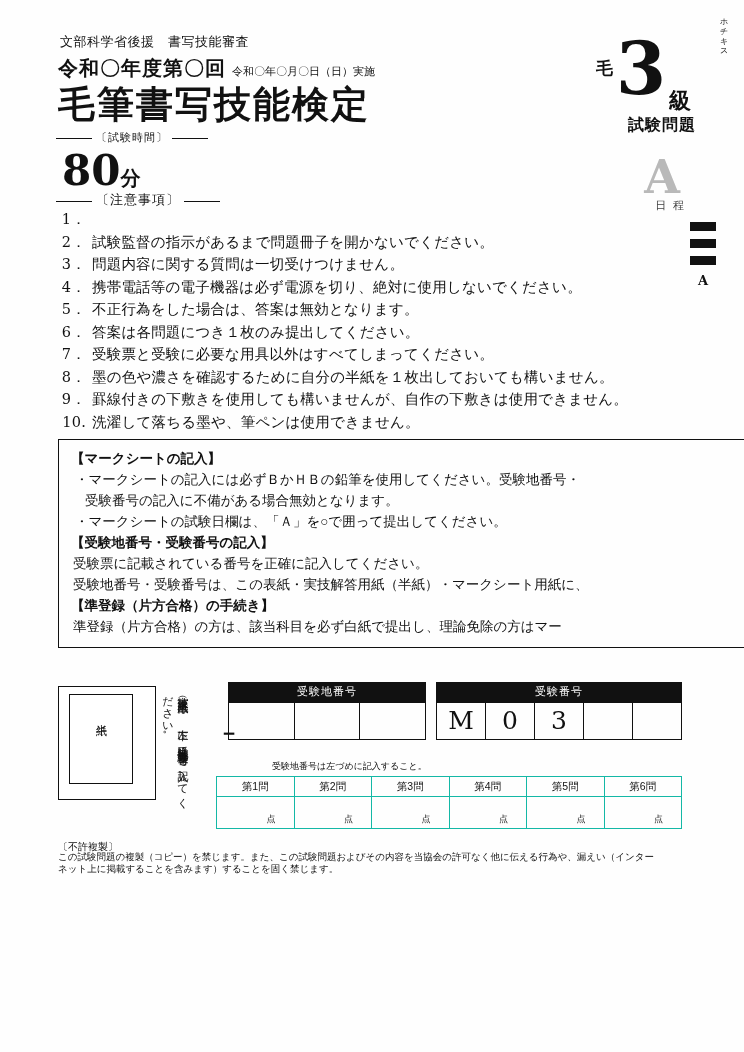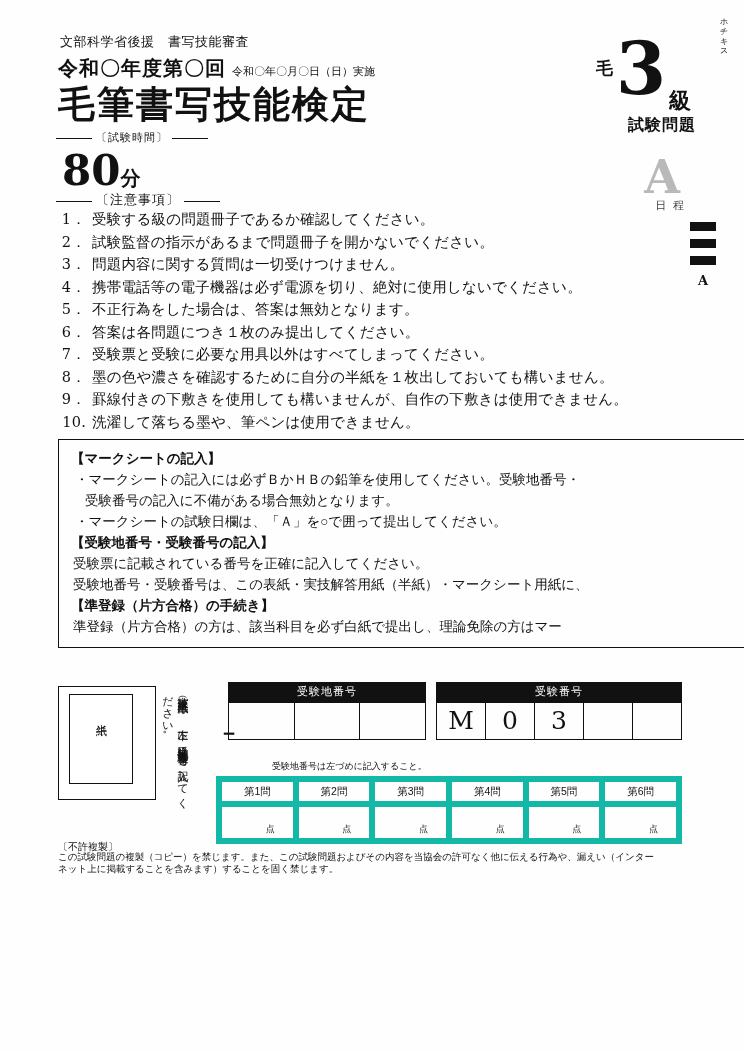--- a/index.html
+++ b/index.html
@@ -312,21 +312,21 @@
   }
 
   
   .score-table {
     position: absolute;
     left: 216px; top: 776px;
     width: 466px;
     border-collapse: collapse;
   }
   .score-table td {
-    border: 6px solid #14b8a6;
+    border: 1px solid #14b8a6;
     height: 17px;
     text-align: center;
     font-size: 10.5px;
     font-family: "Liberation Sans", sans-serif;
   }
   .score-table td.val {
     height: 28px;
     font-size: 9px;
     text-align: right;
     padding-right: 18px;
@@ -384,21 +384,20 @@
   <div class="time-val">
     <span>80</span><span class="fun">分</span>
   </div>
   <div class="notice-label">
     <span class="rule"></span><span>〔注意事項〕</span><span class="rule"></span>
   </div>
 
   <div class="notices">
     <div class="notice-row">
       <span class="num">1．</span>
-      <span>受験する級の問題冊子であるか確認してください。</span>
     </div>
     <div class="notice-row">
       <span class="num">2．</span>
       <span>試験監督の指示があるまで問題冊子を開かないでください。</span>
     </div>
     <div class="notice-row">
       <span class="num">3．</span>
       <span>問題内容に関する質問は一切受けつけません。</span>
     </div>
     <div class="notice-row">

